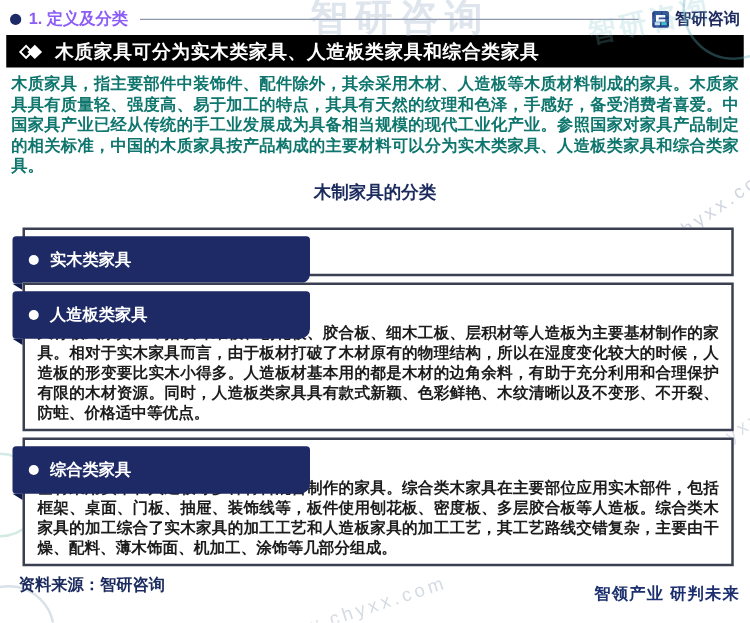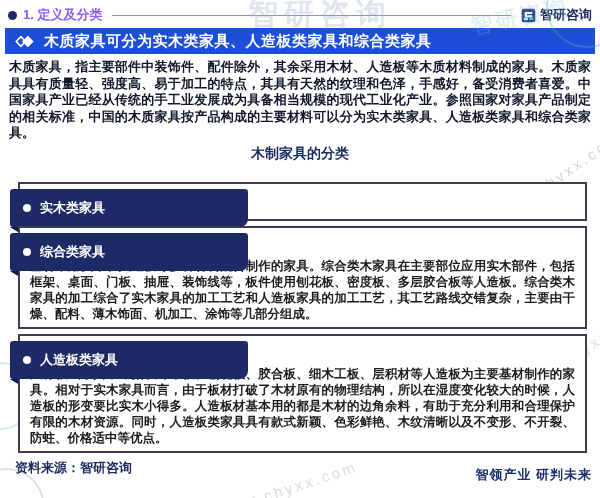--- a/index.html
+++ b/index.html
@@ -8,25 +8,25 @@
 
   
   .top-row{display:flex;align-items:center;padding:5px 8px 3px 8px;height:20px;}
   .dot{width:9px;height:9px;border-radius:50%;background:#1d2a66;margin-right:6px;flex:0 0 auto;}
   .section-label{font-size:13px;font-weight:bold;color:#8b5cf6;white-space:nowrap;}
   .rule{flex:1;height:0;border-top:1.5px solid #8d97ad;margin:0 10px;}
   .brand{display:flex;align-items:center;gap:4px;}
   .brand-name{font-size:13px;font-weight:bold;color:#1c2a5e;white-space:nowrap;}
 
   
-  .banner{margin:0 5px;background:#1d4ed8;color:#fff;height:26px;display:flex;align-items:center;padding:0 10px;gap:8px;}
+  .banner{margin:0 5px;background:#000000;color:#fff;height:26px;display:flex;align-items:center;padding:0 10px;gap:8px;}
   .banner-title{font-size:15px;font-weight:bold;letter-spacing:0.5px;white-space:nowrap;}
 
   
-  .intro{margin:5px 9px 3px 9px;font-size:13px;font-weight:bold;color:#0f172a;line-height:16.5px;text-align:justify;}
+  .intro{margin:5px 9px 3px 9px;font-size:13px;font-weight:bold;color:#0f766e;line-height:16.5px;text-align:justify;}
 
   .diagram-title{text-align:center;font-size:14px;font-weight:bold;color:#1b2b5e;height:17px;line-height:17px;margin-bottom:20px;}
 
   
   .cat-box{position:relative;margin:0 13px 5px 18px;border:2px solid #3a4052;background:#fff;padding:30px 10px 5px 10px;}
   .cat-tab{position:absolute;left:-10px;top:5px;width:238px;height:38px;background:#1d2a66;color:#fff;display:flex;align-items:center;gap:9px;padding-left:13px;box-sizing:border-box;font-size:13px;font-weight:bold;border-radius:3px 3px 8px 3px;}
   .cat-tab::after{content:"";position:absolute;left:0;bottom:-5px;width:0;height:0;border-top:5px solid #0e1a4a;border-left:8px solid transparent;}
   .tab-dot{width:8px;height:8px;border-radius:50%;background:#fff;flex:0 0 auto;}
   .cat-desc{font-size:12.5px;font-weight:bold;color:#1c1c1c;line-height:16px;text-align:justify;}
 
@@ -95,31 +95,31 @@
   <div class="cat-box">
     <div class="cat-tab">
       <span class="tab-dot"></span>
       <span>实木类家具</span>
     </div>
   </div>
 
   <div class="cat-box">
     <div class="cat-tab">
       <span class="tab-dot"></span>
-      <span>综合类家具</span>
+      <span>人造板类家具</span>
     </div>
-    <div class="cat-desc">基材采用实木和人造板等多种材料混合制作的家具。综合类木家具在主要部位应用实木部件，包括框架、桌面、门板、抽屉、装饰线等，板件使用刨花板、密度板、多层胶合板等人造板。综合类木家具的加工综合了实木家具的加工工艺和人造板家具的加工工艺，其工艺路线交错复杂，主要由干燥、配料、薄木饰面、机加工、涂饰等几部分组成。</div>
+    <div class="cat-desc">又称板式家具，即指以纤维板、刨花板、胶合板、细木工板、层积材等人造板为主要基材制作的家具。相对于实木家具而言，由于板材打破了木材原有的物理结构，所以在湿度变化较大的时候，人造板的形变要比实木小得多。人造板材基本用的都是木材的边角余料，有助于充分利用和合理保护有限的木材资源。同时，人造板类家具具有款式新颖、色彩鲜艳、木纹清晰以及不变形、不开裂、防蛀、价格适中等优点。</div>
   </div>
 
   <div class="cat-box">
     <div class="cat-tab">
       <span class="tab-dot"></span>
-      <span>人造板类家具</span>
+      <span>综合类家具</span>
     </div>
-    <div class="cat-desc">又称板式家具，即指以纤维板、刨花板、胶合板、细木工板、层积材等人造板为主要基材制作的家具。相对于实木家具而言，由于板材打破了木材原有的物理结构，所以在湿度变化较大的时候，人造板的形变要比实木小得多。人造板材基本用的都是木材的边角余料，有助于充分利用和合理保护有限的木材资源。同时，人造板类家具具有款式新颖、色彩鲜艳、木纹清晰以及不变形、不开裂、防蛀、价格适中等优点。</div>
+    <div class="cat-desc">基材采用实木和人造板等多种材料混合制作的家具。综合类木家具在主要部位应用实木部件，包括框架、桌面、门板、抽屉、装饰线等，板件使用刨花板、密度板、多层胶合板等人造板。综合类木家具的加工综合了实木家具的加工工艺和人造板家具的加工工艺，其工艺路线交错复杂，主要由干燥、配料、薄木饰面、机加工、涂饰等几部分组成。</div>
   </div>
 
   <div class="footer">
     <span class="source">资料来源：智研咨询</span>
 
     <span class="slogan">智领产业 研判未来</span>
   </div>
 
 </div>
 

